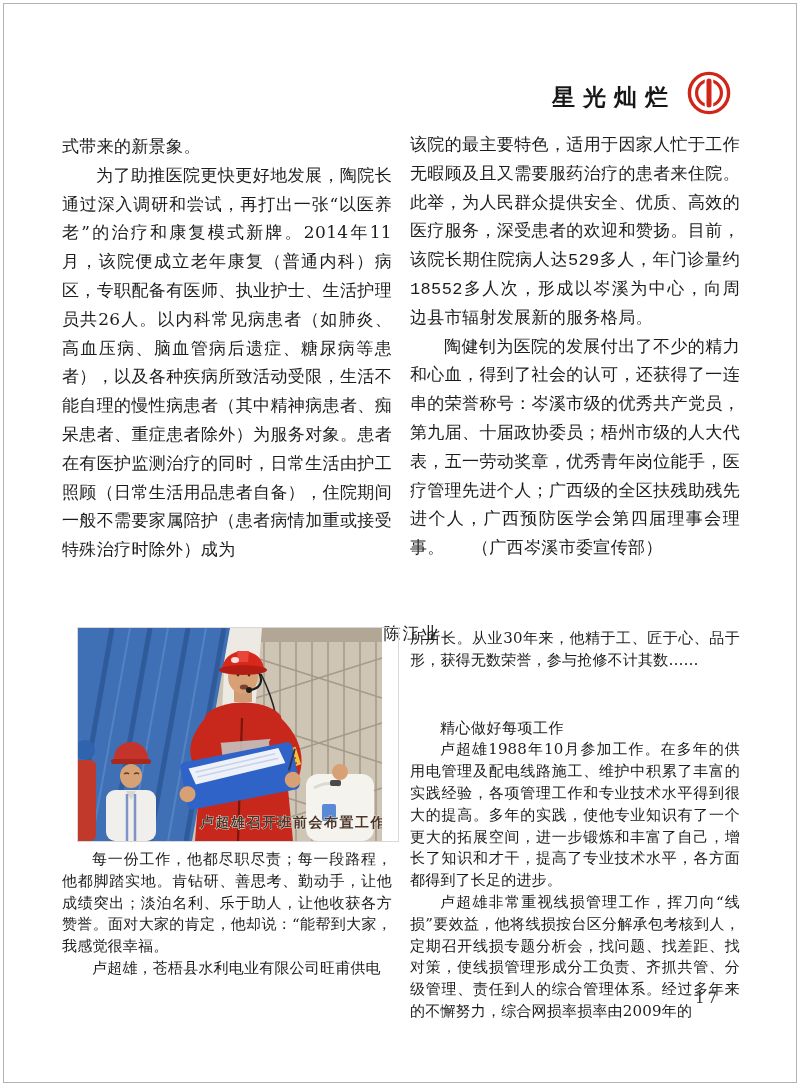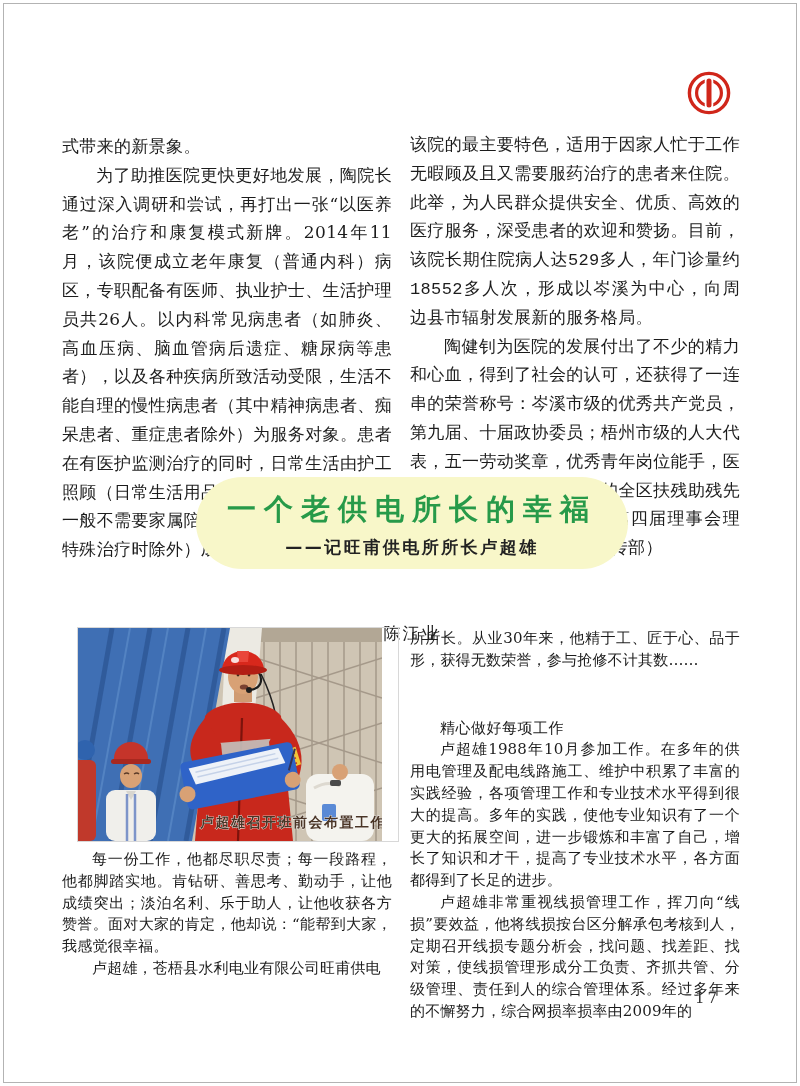--- a/index.html
+++ b/index.html
@@ -58,42 +58,39 @@
 
   .page-number{position:absolute;top:989px;right:80px;font-size:15px;letter-spacing:3px;color:#333;}
 </style>
 </head>
 <body>
 
 <div class="page">
   <div class="page-frame"></div>
 
   <div class="mag-header">
+    <span class="mag-title">星光灿烂</span>
     <span>
       <svg class="mag-logo" viewBox="-23 -23 46 46">
         <circle cx="0" cy="0" r="19.6" fill="none" stroke="#d0261a" stroke-width="3.4"></circle>
         <circle cx="0" cy="0" r="12.4" fill="none" stroke="#d0261a" stroke-width="3.2"></circle>
         <rect x="-3.4" y="-15.5" width="6.8" height="31" rx="3.4" fill="#d0261a" stroke="#ffffff" stroke-width="1.8"></rect>
       </svg>
     </span>
   </div>
 
   <div class="col a1 a1-left">
     <p class="cont">式带来的新景象。</p>
     <p>为了助推医院更快更好地发展，陶院长通过深入调研和尝试，再打出一张“以医养老”的治疗和康复模式新牌。2014年11月，该院便成立老年康复（普通内科）病区，专职配备有医师、执业护士、生活护理员共26人。以内科常见病患者（如肺炎、高血压病、脑血管病后遗症、糖尿病等患者），以及各种疾病所致活动受限，生活不能自理的慢性病患者（其中精神病患者、痴呆患者、重症患者除外）为服务对象。患者在有医护监测治疗的同时，日常生活由护工照顾（日常生活用品患者自备），住院期间一般不需要家属陪护（患者病情加重或接受特殊治疗时除外）成为</p>
   </div>
   <div class="col a1 a1-right">
     <p class="cont">该院的最主要特色，适用于因家人忙于工作无暇顾及且又需要服药治疗的患者来住院。此举，为人民群众提供安全、优质、高效的医疗服务，深受患者的欢迎和赞扬。目前，该院长期住院病人达529多人，年门诊量约18552多人次，形成以岑溪为中心，向周边县市辐射发展新的服务格局。</p>
     <p><span>陶健钊为医院的发展付出了不少的精力和心血，得到了社会的认可，还获得了一连串的荣誉称号：岑溪市级的优秀共产党员，第九届、十届政协委员；梧州市级的人大代表，五一劳动奖章，优秀青年岗位能手，医疗管理先进个人；广西级的全区扶残助残先进个人，广西预防医学会第四届理事会理事。</span><span class="credit">（广西岑溪市委宣传部）</span></p>
   </div>
 
-  <div class="pill">
-    <h1 class="a2-title">一个老供电所长的幸福</h1>
-    <div class="a2-subtitle">——记旺甫供电所所长卢超雄</div>
-  </div>
   <div class="a2-author">陈江业</div>
 
   <div class="photo">
     <svg viewBox="0 0 304 213">
 
       <rect x="0" y="0" width="304" height="213" fill="#cfc5b4"></rect>
       <g stroke="#a5998a" stroke-width="1.5">
         <line x1="186" y1="0" x2="186" y2="213"></line>
           <line x1="202" y1="0" x2="202" y2="213"></line>
         <line x1="218" y1="0" x2="218" y2="213"></line>

